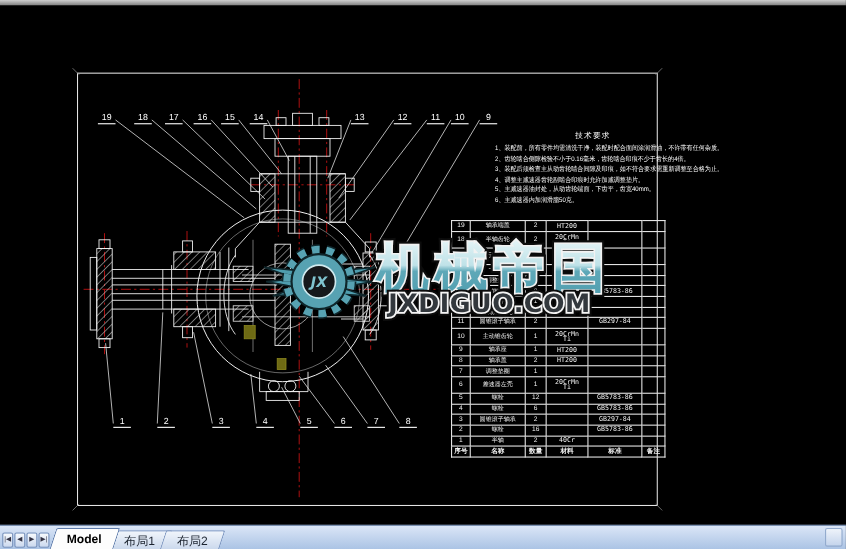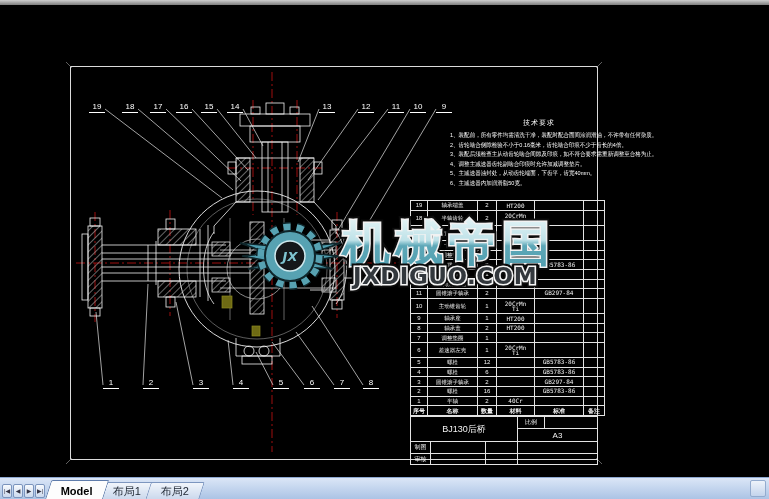--- a/index.html
+++ b/index.html
@@ -343,34 +343,20 @@
             <td class="" style="width: 16px;">序号</td>
             <td class="name" style="width: 49px;">名称</td>
             <td class="" style="width: 18px;">数量</td>
             <td class="mat" style="width: 37px;">材料</td>
             <td class="std" style="width: 48px;">标准</td>
             <td class="" style="width: 20px;">备注</td>
           </tr>
         </tbody>
       </table>
 
-    <div class="tblock">
-      <div class="cell" style="left:0;top:0;width:108px;height:26px;font-size:9px;">BJ130后桥</div>
-      <div class="cell" style="left:107px;top:0;width:28px;height:13px;font-size:6px;">比例</div>
-      <div class="cell" style="left:134px;top:0;width:54px;height:13px;"></div>
-      <div class="cell" style="left:107px;top:12px;width:81px;height:14px;font-size:8px;">A3</div>
-      <div class="cell" style="left:0;top:25px;width:21px;height:13px;font-size:6px;">制图</div>
-      <div class="cell" style="left:20px;top:25px;width:56px;height:13px;"></div>
-      <div class="cell" style="left:75px;top:25px;width:33px;height:13px;"></div>
-      <div class="cell" style="left:107px;top:25px;width:81px;height:13px;"></div>
-      <div class="cell" style="left:0;top:37px;width:21px;height:12px;font-size:6px;">审核</div>
-      <div class="cell" style="left:20px;top:37px;width:56px;height:12px;"></div>
-      <div class="cell" style="left:75px;top:37px;width:33px;height:12px;"></div>
-      <div class="cell" style="left:107px;top:37px;width:81px;height:12px;"></div>
-    </div>
 
     <div id="callouts">
         <span class="co" style="left: 89px; top: 97px;">19</span>
         <span class="co" style="left: 122px; top: 97px;">18</span>
         <span class="co" style="left: 150px; top: 97px;">17</span>
         <span class="co" style="left: 176px; top: 97px;">16</span>
         <span class="co" style="left: 201px; top: 97px;">15</span>
         <span class="co" style="left: 227px; top: 97px;">14</span>
         <span class="co" style="left: 319px; top: 97px;">13</span>
         <span class="co" style="left: 358px; top: 97px;">12</span>

